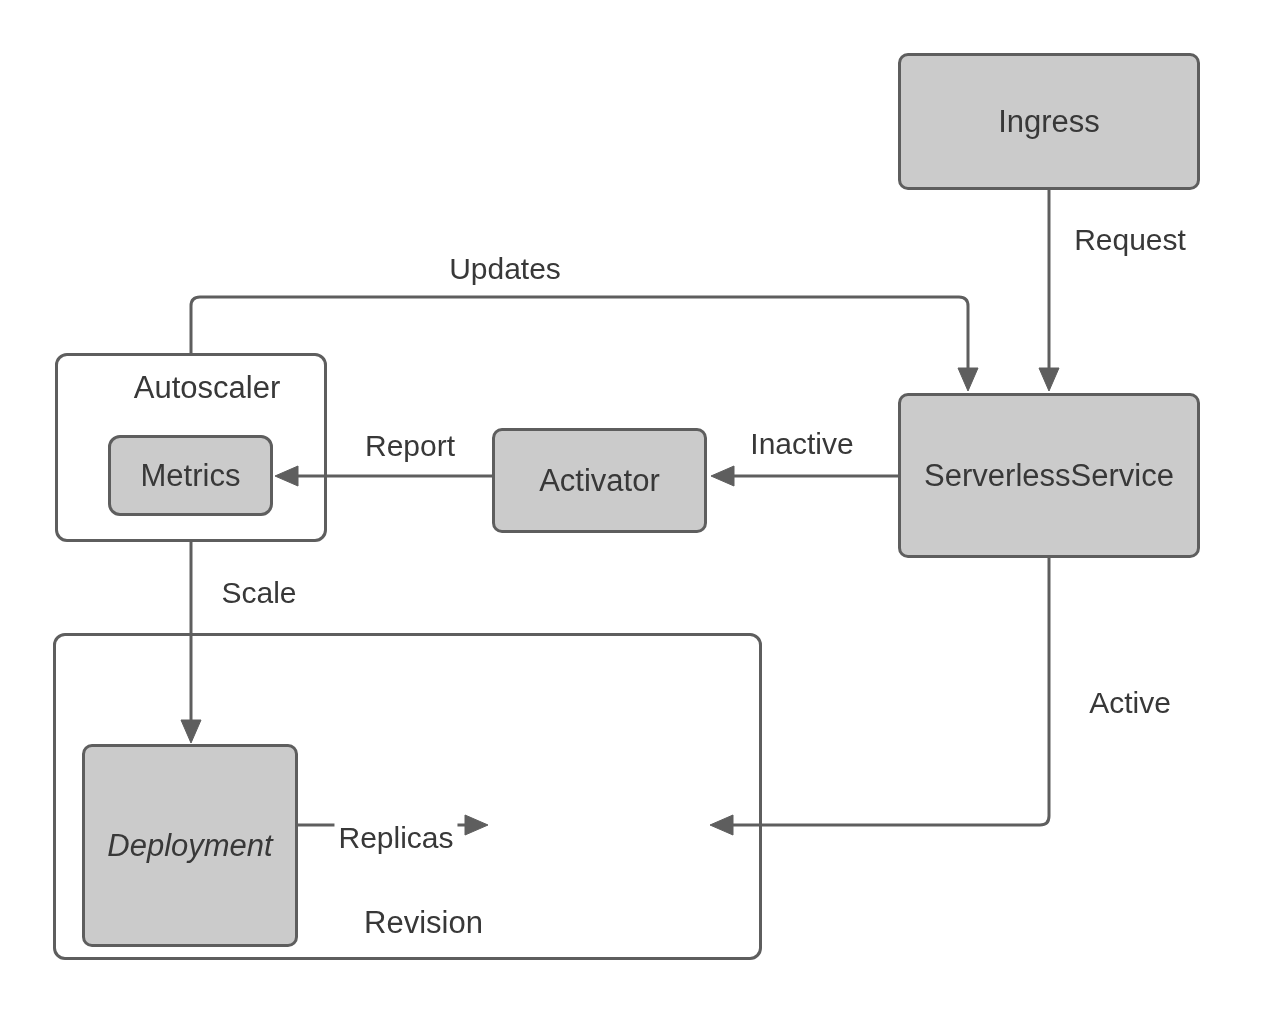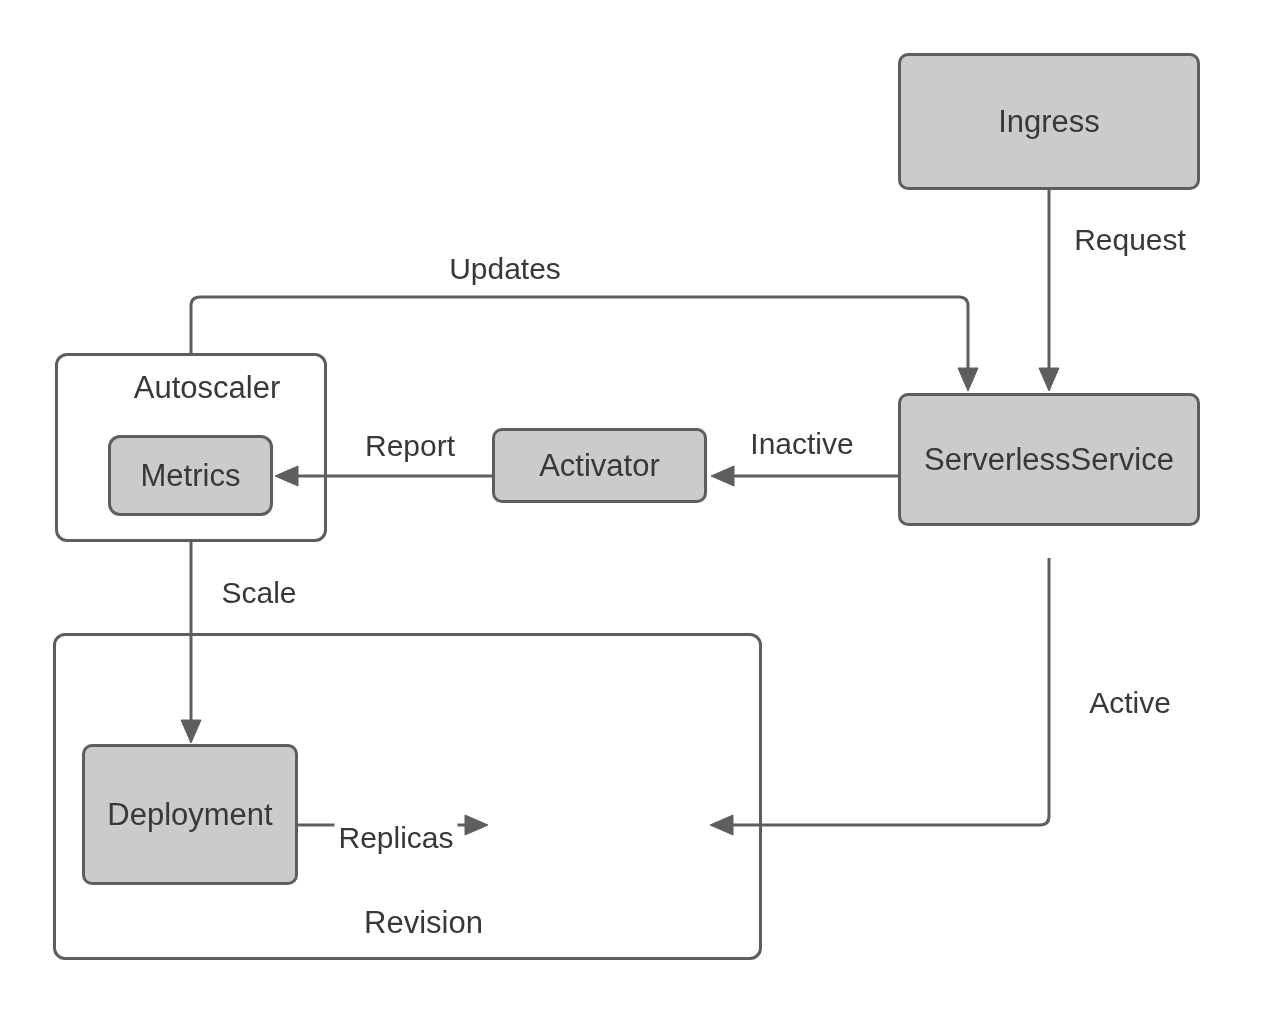--- a/index.html
+++ b/index.html
@@ -91,33 +91,33 @@
   </div>
 
   <div class="group" style="left:53px; top:633px; width:709px; height:327px;">
     <div class="group-title bottom">Revision</div>
   </div>
 
   <div class="node" style="left:898px; top:53px; width:302px; height:137px;">
     <span>Ingress</span>
   </div>
 
-  <div class="node" style="left:898px; top:393px; width:302px; height:133px;">
+  <div class="node" style="left:898px; top:393px; width:302px; height:165px;">
     <span>ServerlessService</span>
   </div>
 
-  <div class="node" style="left:492px; top:428px; width:215px; height:75px;">
+  <div class="node" style="left:492px; top:428px; width:215px; height:105px;">
     <span>Activator</span>
   </div>
 
   <div class="node" style="left:108px; top:435px; width:165px; height:81px; border-radius:12px;">
     <span>Metrics</span>
   </div>
 
-  <div class="node" style="left:82px; top:744px; width:216px; height:141px;">
+  <div class="node" style="left:82px; top:744px; width:216px; height:203px;font-style:italic;">
     <span>Deployment</span>
   </div>
 
 
   <svg class="wires" viewBox="0 0 1280 1017">
     <g>
       <path d="M 1049 190 V 368"></path>
       <polygon points="1049,391 1039,368 1059,368"></polygon>
     </g>
     <g>

